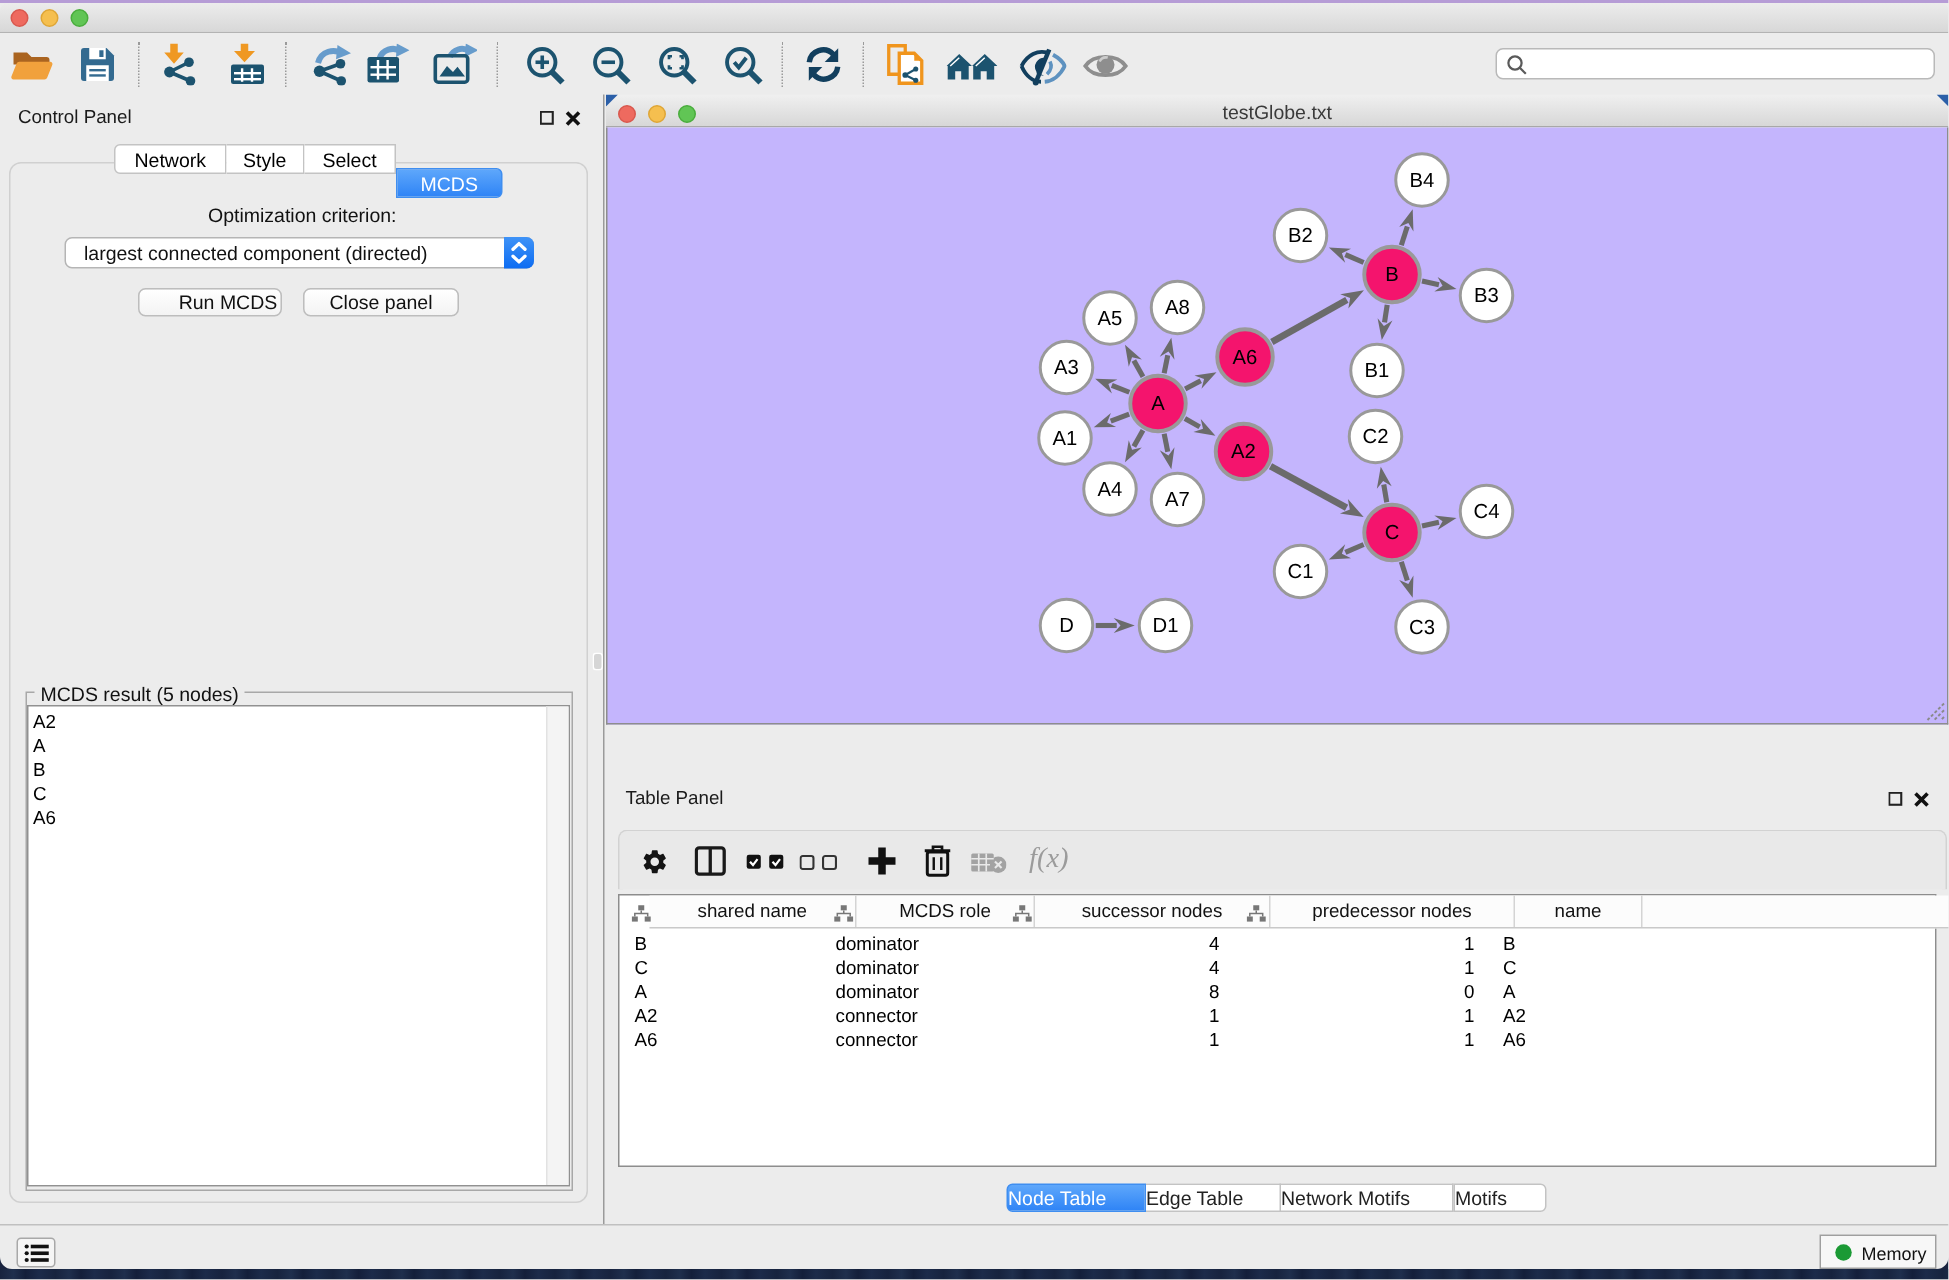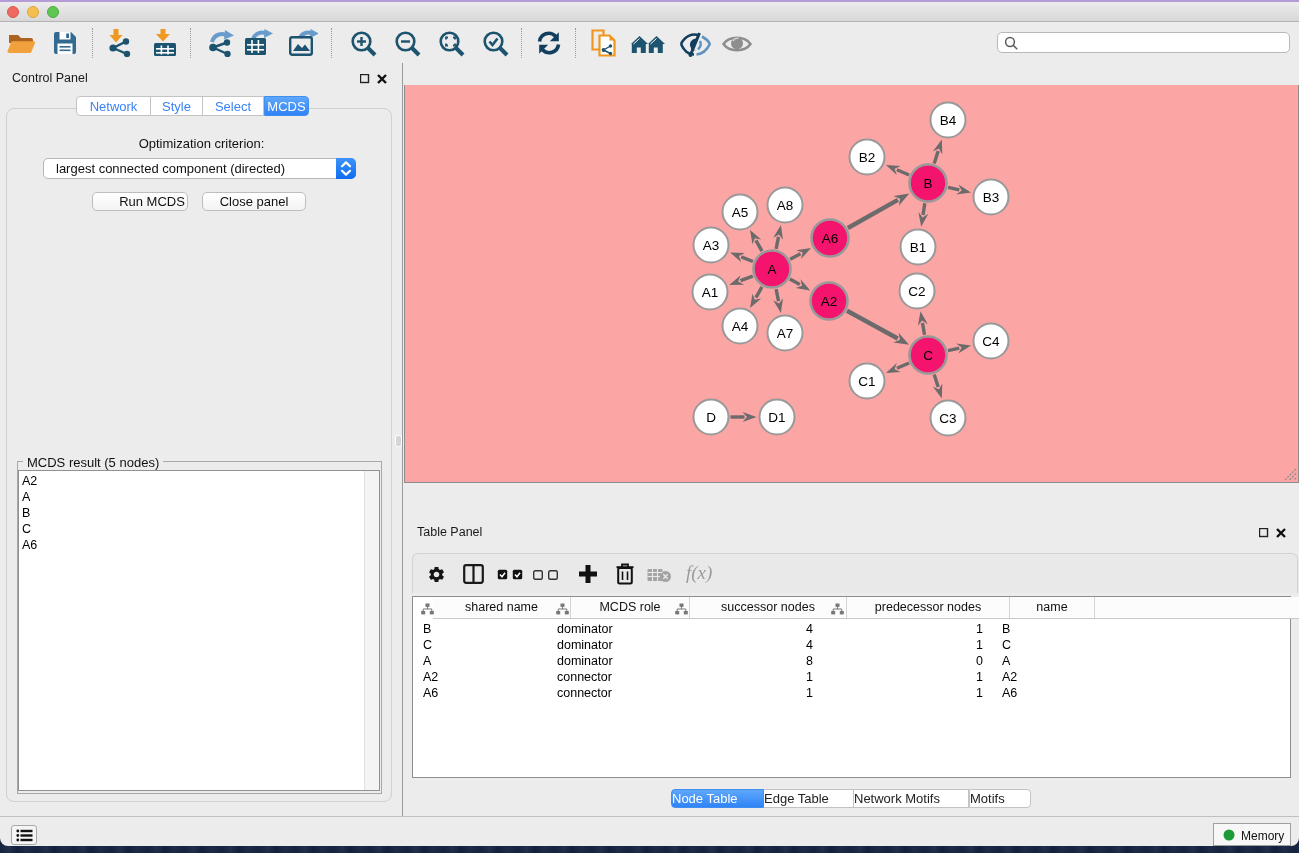--- a/index.html
+++ b/index.html
@@ -12,36 +12,36 @@
 #titlebar .t{position:absolute;left:0;right:0;top:3px;text-align:center;font-size:13px;color:#404040;}
 #toolbar{left:0;top:23px;width:1299px;height:40px;background:#ececec;}
 .sep{position:absolute;top:5px;height:30px;width:1px;border-left:1px dotted #9a9a9a;}
 .ticon{position:absolute;top:30px;}
 #searchbox{left:997px;top:9px;width:293px;height:21px;background:#fff;border:1px solid #b9b9b9;border-radius:5px;}
 
 #cpanel{left:0;top:63px;width:403px;height:753px;background:#ececec;border-right:1px solid #9a9a9a;}
 #cpanel .hdr{position:absolute;left:12px;top:8px;font-size:12.5px;color:#1a1a1a;}
 .winbtn{position:absolute;font-size:11px;color:#111;}
 #cptabs{position:absolute;left:76px;top:33px;height:20px;}
-.tab{position:absolute;top:0;height:20px;background:#fff;border:1px solid #c3c3c3;font-size:13px;color:#3b82f6;text-align:center;line-height:19px;}
+.tab{position:absolute;top:0;height:20px;background:#fff;border:1px solid #c3c3c3;font-size:13px;color:#000000;text-align:center;line-height:19px;}
 .tab.sel{background:linear-gradient(#5ea7fb,#2f84f6);border-color:#3f8ef0;color:#fff;}
 #cpbox{position:absolute;left:6px;top:45px;width:386px;height:694px;border:1px solid #d0d0d0;border-radius:8px;}
 #optlabel{position:absolute;left:0;width:403px;top:73px;text-align:center;font-size:13px;color:#111;}
 #dropdown{position:absolute;left:43px;top:95px;width:313px;height:21px;background:#fff;border:1px solid #b5b5b5;border-radius:5px;font-size:13px;color:#111;line-height:19px;padding-left:12px;}
 #dropbtn{position:absolute;left:336px;top:95px;width:20px;height:21px;border-radius:0 5px 5px 0;background:linear-gradient(#3f93f7,#0d6cf2);}
 .btn{position:absolute;height:19px;background:linear-gradient(#ffffff,#f3f3f3);border:1px solid #bdbdbd;border-radius:5px;font-size:13px;color:#111;text-align:center;line-height:17px;}
 #groupbox{position:absolute;left:17px;top:398px;width:365px;height:333px;border:1px solid #a8a8a8;}
 #grouplabel{position:absolute;left:23px;top:392px;background:#ececec;padding:0 4px;font-size:13px;color:#111;}
 #mcdslist{position:absolute;left:18px;top:407px;width:362px;height:321px;background:#fff;border:1px solid #919191;font-size:12.5px;color:#000;line-height:16px;padding:2px 0 0 3px;}
 #mcdsscroll{position:absolute;left:364px;top:408px;width:15px;height:319px;background:#f4f4f4;border-left:1px solid #e2e2e2;}
 
 #netwin{left:404px;top:63px;width:895px;height:447px;}
 #nettitle{position:absolute;left:0;top:0;width:895px;height:22px;background:linear-gradient(#f0f0f0,#d7d7d7);border-bottom:1px solid #a8a8a8;border-radius:5px 5px 0 0;}
 #nettitle .t{position:absolute;left:0;right:0;top:4px;text-align:center;font-size:13px;color:#3a3a3a;}
-#netcanvas{position:absolute;left:0;top:22px;width:895px;height:398px;background:#fca5a5;border:1px solid #8d8d8d;border-top:none;}
+#netcanvas{position:absolute;left:0;top:22px;width:895px;height:398px;background:#c4b5fd;border:1px solid #8d8d8d;border-top:none;}
 
 #tpanel{left:404px;top:510px;width:895px;height:306px;background:#ececec;}
 #tpanel .hdr{position:absolute;left:13px;top:15px;font-size:12.5px;color:#1a1a1a;}
 #ttoolbar{position:absolute;left:8px;top:43px;width:886px;height:40px;background:#e9e9e9;border:1px solid #d2d2d2;border-radius:6px 6px 0 0;border-bottom:none;}
 #ttable{position:absolute;left:8px;top:86px;width:879px;height:182px;background:#fff;border:1px solid #8d8d8d;}
 #thead{position:absolute;left:0;top:0;width:877px;height:22px;background:#fcfcfc;border-bottom:1px solid #c9c9c9;margin-left:20px;}
 .hcell{position:absolute;top:0;height:21px;border-right:1px solid #d4d4d4;font-size:12.5px;color:#111;text-align:center;line-height:21px;}
 .trow{position:absolute;font-size:12.5px;color:#000;height:16px;line-height:16px;}
 #ttabs{position:absolute;left:267px;top:279px;height:19px;}
 .ttab{position:absolute;top:0;height:19px;background:#fff;border:1px solid #c3c3c3;font-size:13px;color:#222;text-align:left;line-height:18px;}
@@ -188,38 +188,50 @@
       <rect x="0.5" y="0.5" width="8" height="8" fill="none" stroke="#222" stroke-width="1.4"></rect>
     </svg>
   <svg class="winbtn" style="left:376px;top:10px" width="12" height="12" viewBox="0 0 12 12">
       <path d="M2 2 L10 10 M10 2 L2 10" stroke="#111" stroke-width="2.4"></path>
     </svg>
   <div id="cpbox"></div>
   <div id="cptabs">
     <div class="tab" style="left:0px;width:75px;border-radius:4px 0 0 4px;">Network</div>
     <div class="tab" style="left:75px;width:52px;border-left:none;">Style</div>
     <div class="tab" style="left:127px;width:61px;border-left:none;">Select</div>
-    <div class="tab sel" style="left:188px;width:45px;border-radius:0 4px 4px 0;">MCDS</div>
+    <div class="tab sel" style="left:188px;width:71px;border-radius:0 4px 4px 0;margin-top:16px;">MCDS</div>
   </div>
   <div id="optlabel">Optimization criterion:</div>
   <div id="dropdown">largest connected component (directed)</div>
   <div id="dropbtn"><svg width="20" height="21" viewBox="0 0 20 21">
         <path d="M6 8.2 L10 4.4 L14 8.2 M6 12.8 L10 16.6 L14 12.8" fill="none" stroke="#fff" stroke-width="2.2" stroke-linecap="round" stroke-linejoin="round"></path>
       </svg></div>
   <div class="btn" style="left:92px;top:129px;width:96px;padding-left:24px;">Run MCDS</div>
   <div class="btn" style="left:202px;top:129px;width:104px;">Close panel</div>
   <div id="groupbox"></div>
   <div id="grouplabel">MCDS result (5 nodes)</div>
   <div id="mcdslist">A2<br>A<br>B<br>C<br>A6</div>
   <div id="mcdsscroll"></div>
   <svg style="position:absolute;left:395px;top:372px" width="8" height="12" viewBox="0 0 8 12">
       <rect x="0.5" y="0.5" width="6" height="11" rx="2" fill="#d6d6d6" stroke="#fff" stroke-width="1"></rect>
     </svg>
 </div>
 <div class="abs" id="netwin">
+  <div id="nettitle">
+    <div class="light" style="left:8px;top:7px;background:#ee6a5f;border:1px solid #d9584e;"></div>
+    <div class="light" style="left:28px;top:7px;background:#f5bf4f;border:1px solid #dfa636;"></div>
+    <div class="light" style="left:48px;top:7px;background:#61c555;border:1px solid #4aad3d;"></div>
+    <div class="t">testGlobe.txt</div>
+    <svg style="position:absolute;left:0;top:0" width="8" height="8">
+        <path d="M0 0 L8 0 L0 8 z" fill="#2b5fa8"></path>
+      </svg>
+    <svg style="position:absolute;right:0;top:0" width="8" height="8">
+        <path d="M0 0 L8 0 L8 8 z" fill="#2b5fa8"></path>
+      </svg>
+  </div>
   <div id="netcanvas">
     <svg width="893" height="423" viewBox="404 85 893 423">
 <g stroke-linecap="butt">
 <line x1="751.8" y1="276.1" x2="739.5" y2="280.7" stroke="#6b6b6b" stroke-width="3.4"></line>
 <polygon points="728.2,284.9 739.6,275.3 737.1,281.6 743.1,284.7" fill="#6b6b6b"></polygon>
 <line x1="751.9" y1="261.5" x2="740.2" y2="256.9" stroke="#6b6b6b" stroke-width="3.4"></line>
 <polygon points="729.1,252.5 743.9,253.0 737.9,256.0 740.3,262.3" fill="#6b6b6b"></polygon>
 <line x1="761.0" y1="286.9" x2="754.9" y2="297.7" stroke="#6b6b6b" stroke-width="3.4"></line>
 <polygon points="749.0,308.1 751.5,293.5 753.7,299.8 760.2,298.4" fill="#6b6b6b"></polygon>
 <line x1="761.0" y1="251.1" x2="754.9" y2="240.3" stroke="#6b6b6b" stroke-width="3.4"></line>

